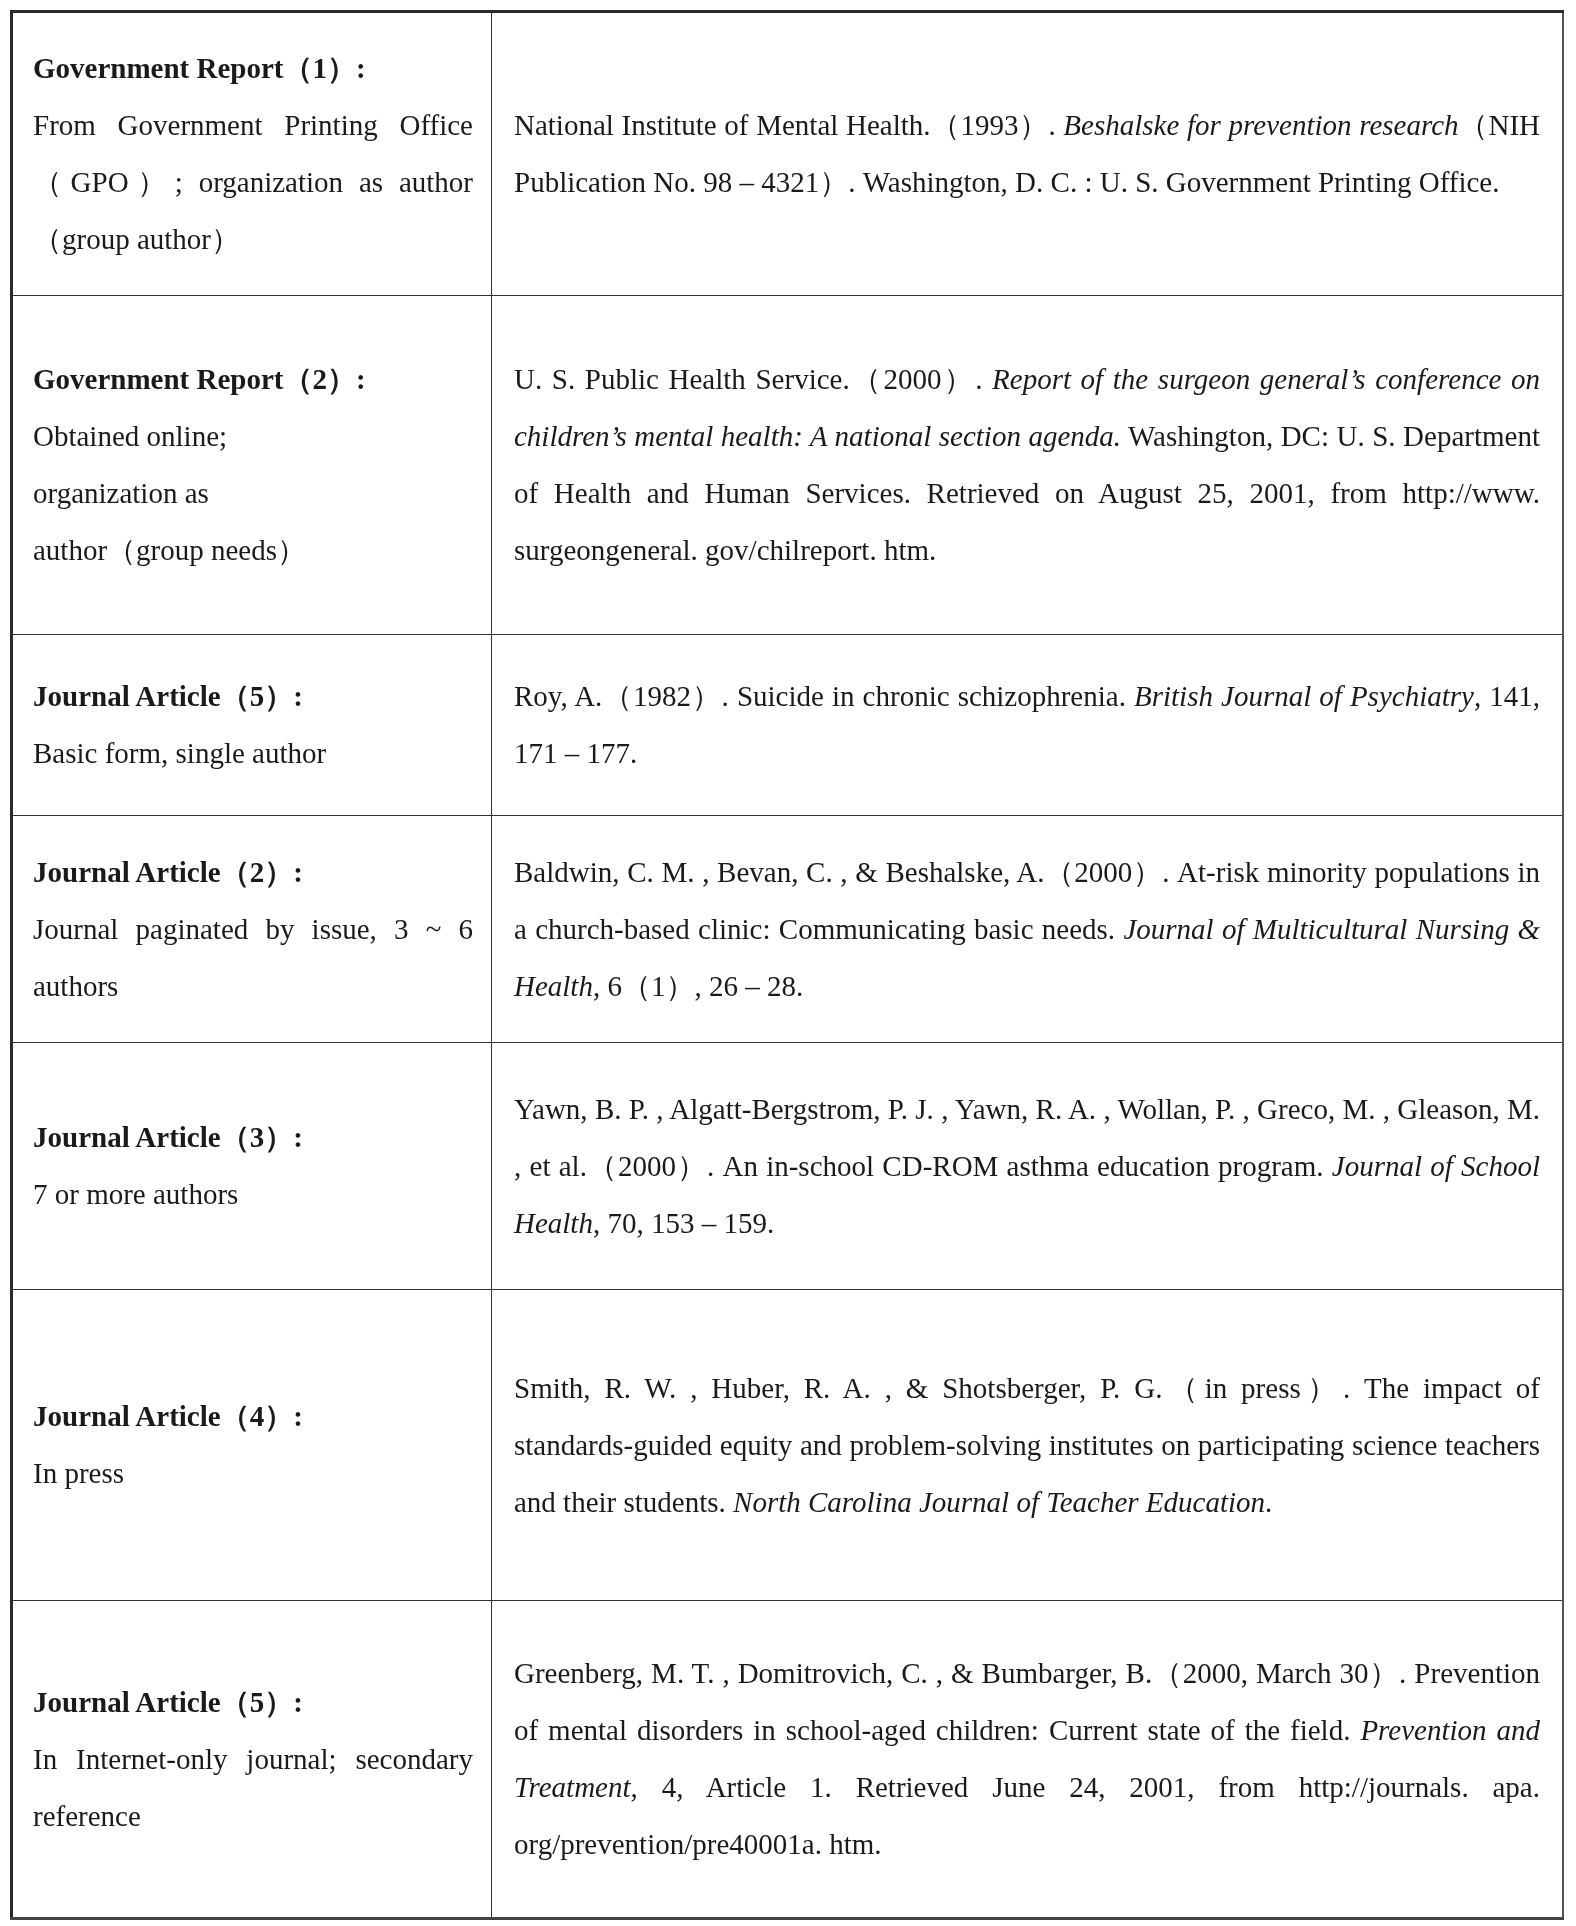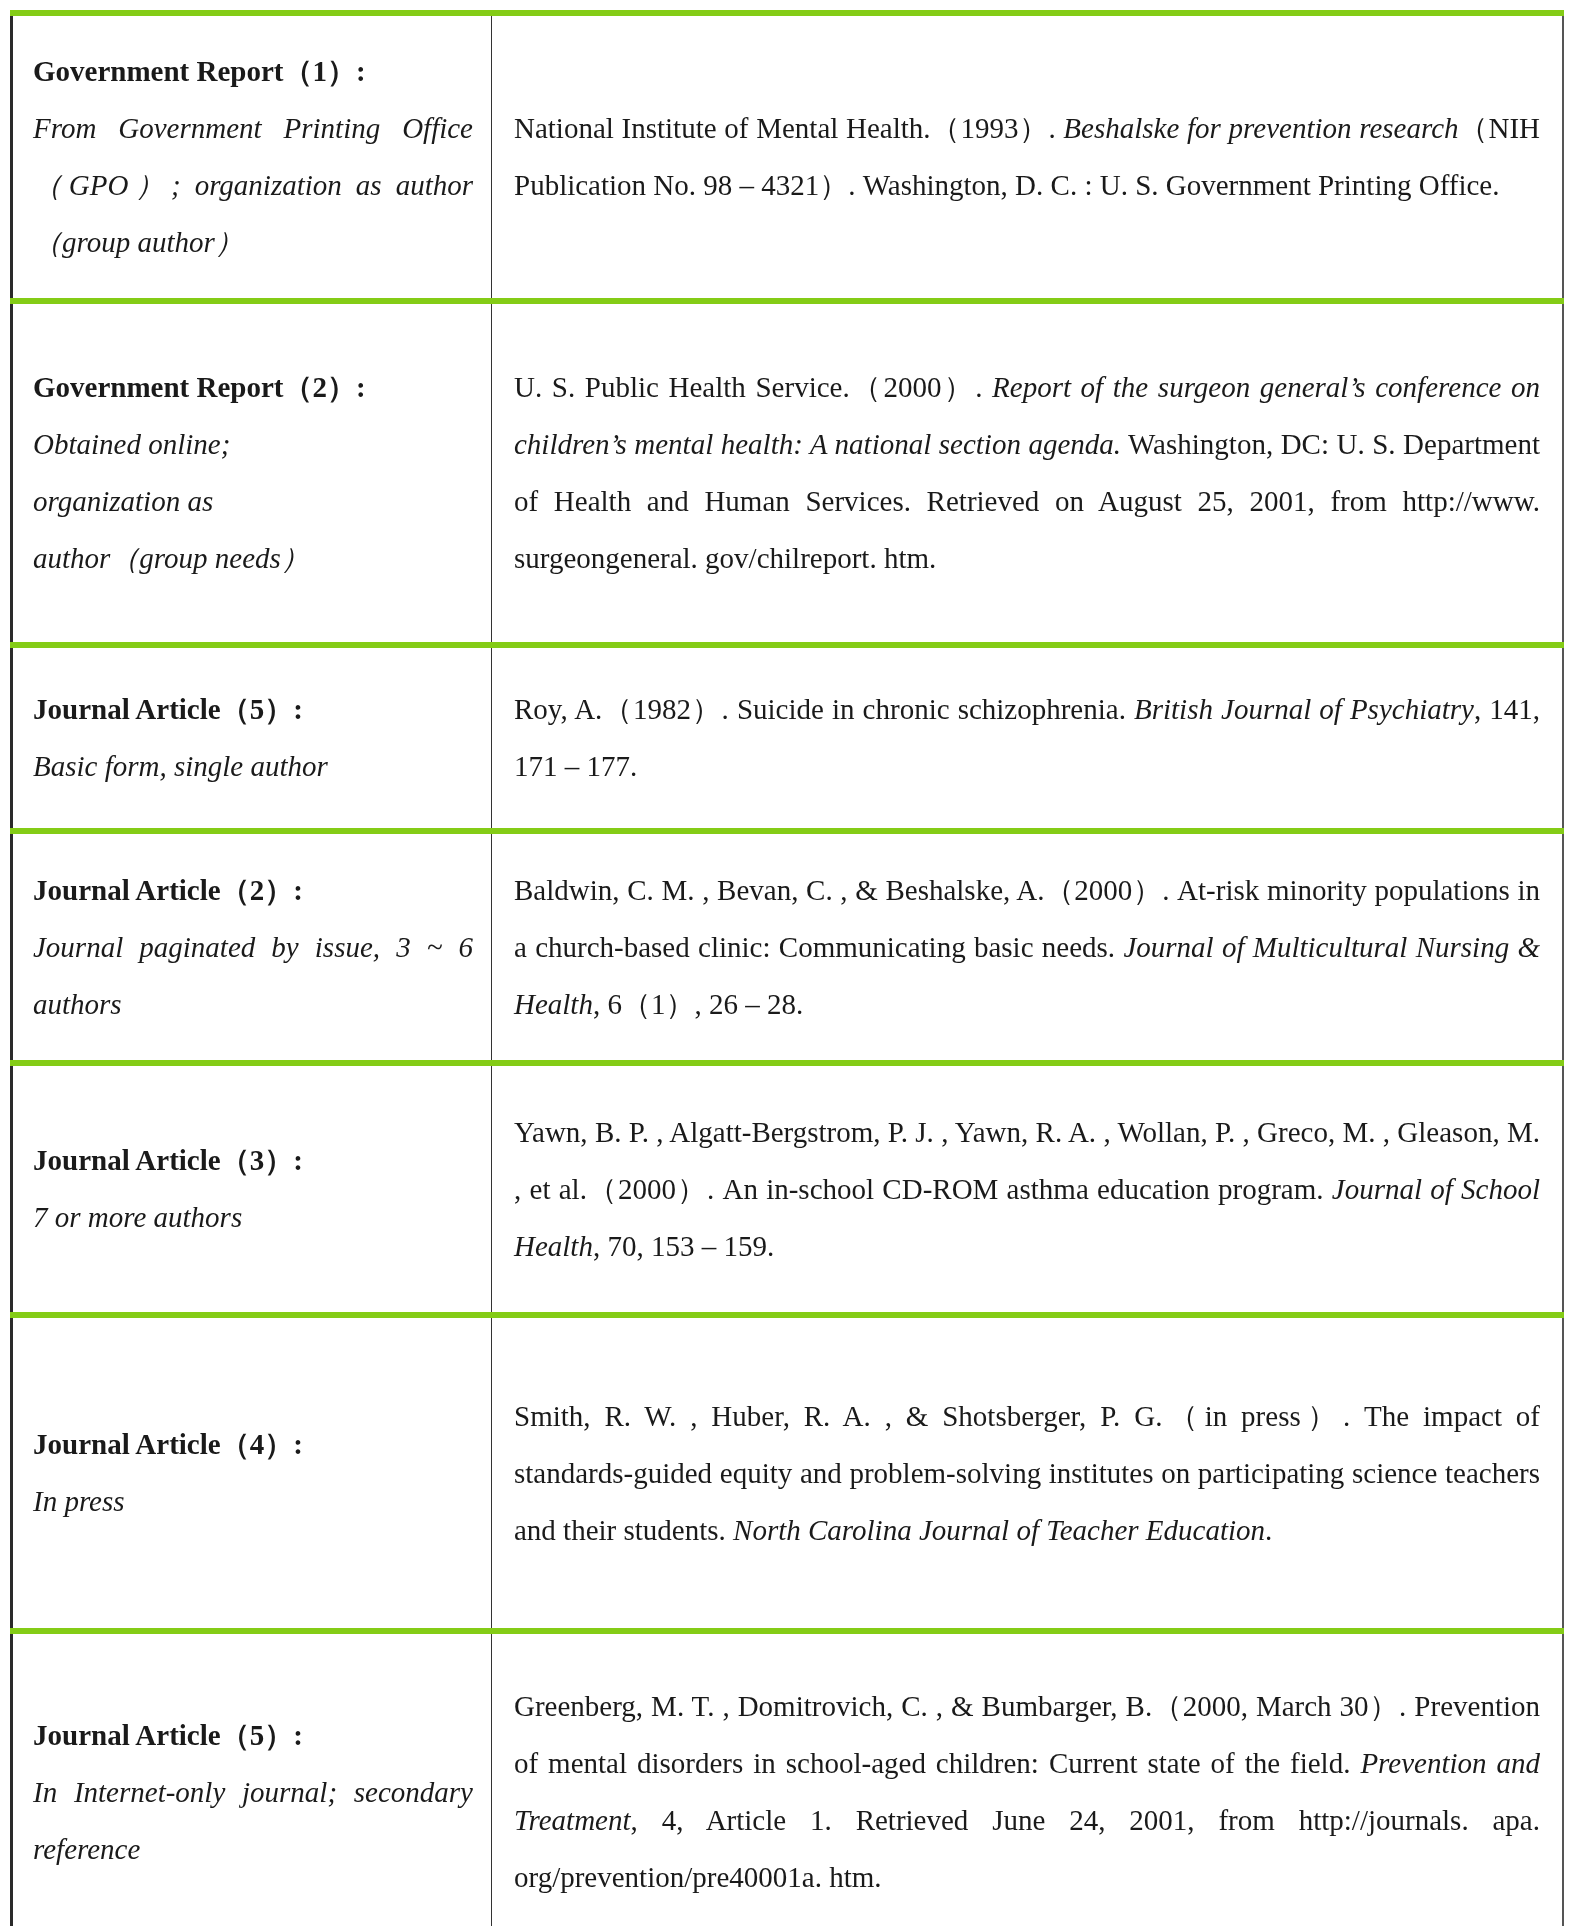--- a/index.html
+++ b/index.html
@@ -20,21 +20,21 @@
     top: 10px;
     width: 1554px;
     border-collapse: collapse;
     border-top: 3px solid #2a2a2a;
     border-left: 3px solid #2a2a2a;
     border-right: 2px solid #555;
     border-bottom: 3px solid #444;
     table-layout: fixed;
   }
   .ref-table td {
-    border-top: 6px solid #84cc16;
+    border-top: 1px solid #84cc16;
     border-bottom: 1px solid #333;
     vertical-align: middle;
     font-size: 29px;
     line-height: 57px;
   }
   .col-type {
     width: 440px;
     border-right: 1.5px solid #333;
     padding: 0 18px 0 20px;
     text-align: justify;
@@ -44,21 +44,20 @@
     padding: 0 22px 0 22px;
     text-align: justify;
     text-align-last: left;
   }
   .type-title {
     font-weight: bold;
     display: block;
   }
   .type-desc {
     display: block;
-    font-style: italic;
   }
   .it { font-style: italic; }
   tr.r1 td { height: 282px; }
   tr.r2 td { height: 338px; }
   tr.r3 td { height: 180px; }
   tr.r4 td { height: 226px; }
   tr.r5 td { height: 246px; }
   tr.r6 td { height: 310px; }
   tr.r7 td { height: 316px; }
 </style>

